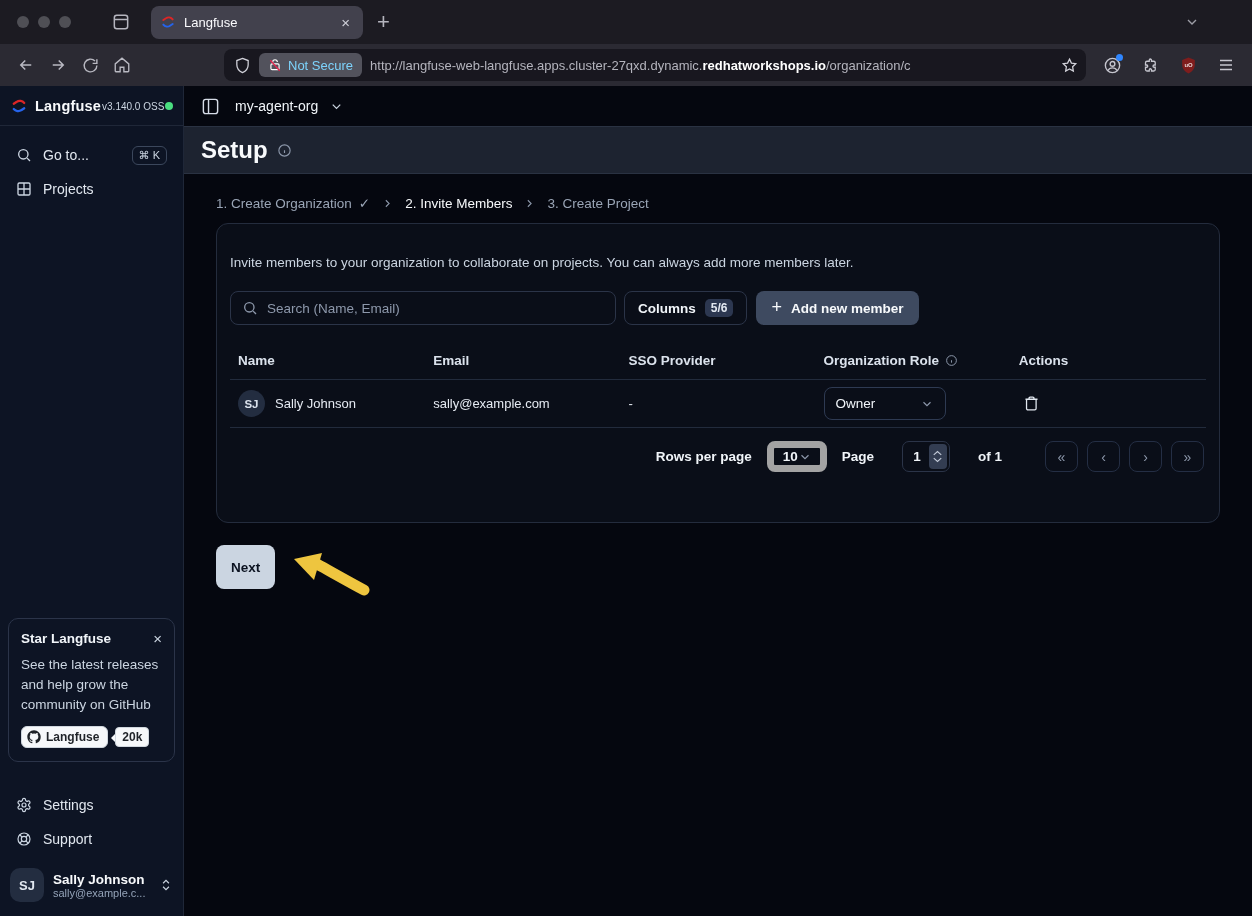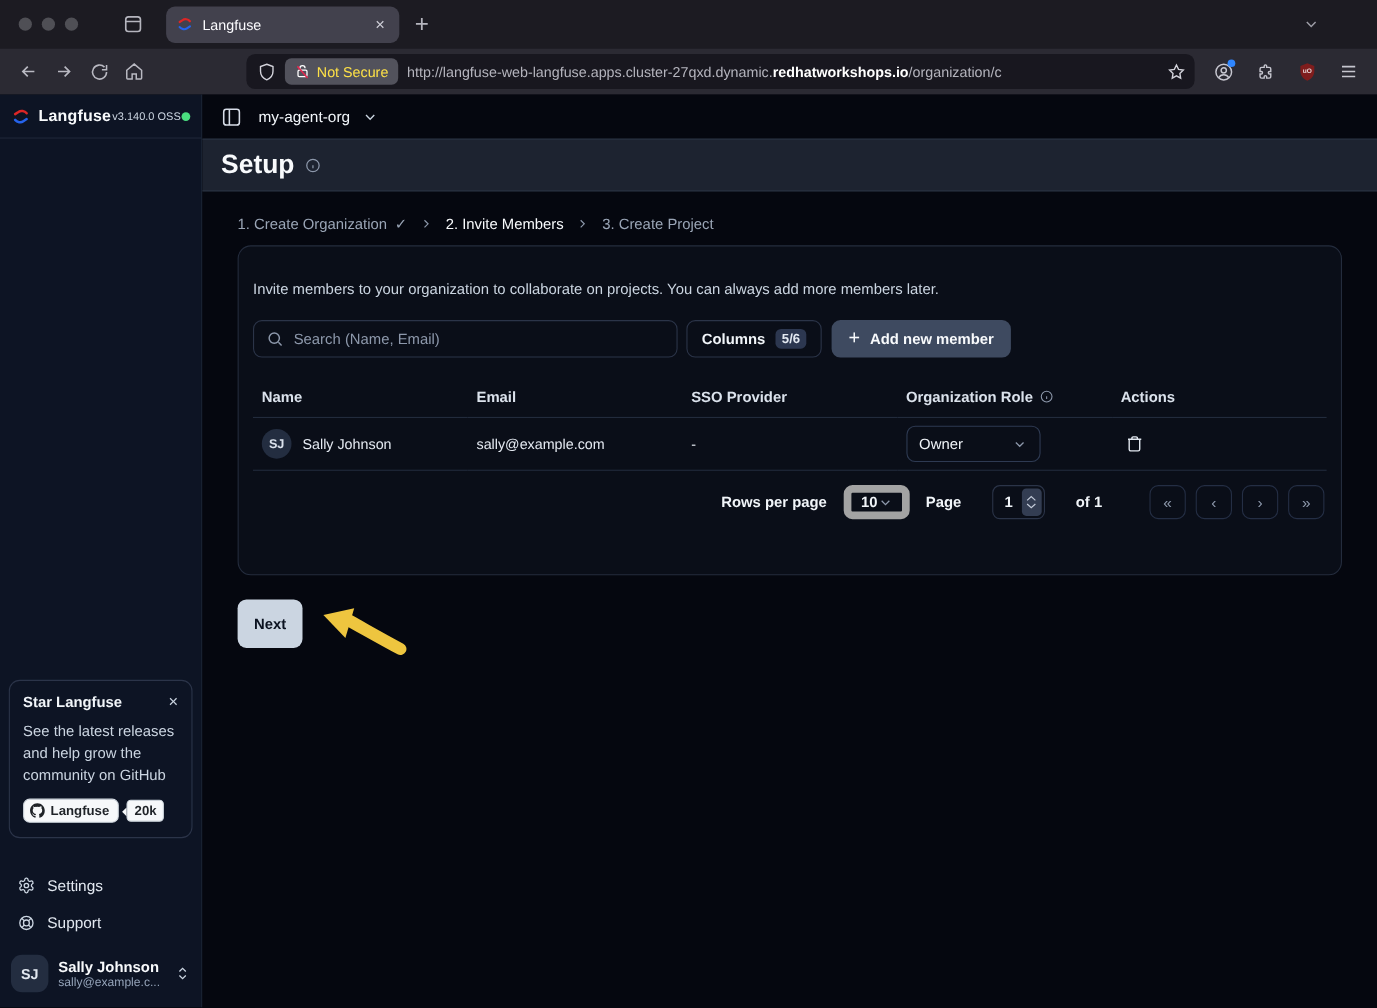--- a/index.html
+++ b/index.html
@@ -15,21 +15,21 @@
   .tab-label { flex:1; font-size:13px; color:#fbfbfe; white-space:nowrap; overflow:hidden; }
   .tab-close { color:#cfcfd8; font-size:15px; line-height:1; padding:2px 4px; border-radius:4px; }
   .newtab { margin-left:14px; color:#b5b5be; font-size:22px; font-weight:300; line-height:1; }
   .tabs-chevron { margin-left:auto; margin-right:52px; color:#9d9da6; }
 
   .toolbar { height:42px; background:#2b2a33; display:flex; align-items:center; padding:0 10px; }
   .nav-ic { width:32px; height:30px; display:flex; align-items:center; justify-content:center; color:#b9b9c2; border-radius:6px; }
   .urlbar { flex:1; margin-left:86px; margin-right:10px; height:32px; background:#18171f; border-radius:8px; display:flex; align-items:center; padding:0 8px 0 10px; gap:8px; min-width:0; }
   .shield-ic { color:#d2d2da; }
   .sec-chip { background:#52525c; border-radius:6px; height:24px; display:flex; align-items:center; gap:6px; padding:0 9px; flex:none; }
-  .sec-chip .lbl { color:#fde047; font-size:13px; }
+  .sec-chip .lbl { color:#7dd3fc; font-size:13px; }
   .url-text { font-size:13px; color:#b4b4bd; white-space:nowrap; overflow:hidden; flex:1; min-width:0; }
   .url-text b { color:#ffffff; }
   .star-ic { color:#d2d2da; flex:none; }
   .tb-right { display:flex; align-items:center; gap:6px; }
   .tb-ic { width:32px; height:30px; display:flex; align-items:center; justify-content:center; color:#c6c6cf; position:relative; }
   .acct-dot { position:absolute; top:4px; right:5px; width:7px; height:7px; border-radius:50%; background:#2f86ff; }
 
   
   .app { display:flex; height:830px; }
 
@@ -231,20 +231,41 @@
         <svg width="18" height="18" viewBox="0 0 24 24" fill="none">
             <path d="M19 8c-2.5-3-7-3.8-10-1.6L5 9" stroke="#dc2626" stroke-width="3" stroke-linecap="round"></path>
             <path d="M5 16c2.5 3 7 3.8 10 1.6L19 15" stroke="#2563eb" stroke-width="3" stroke-linecap="round"></path>
           </svg>
       </span>
       <span class="brand">Langfuse</span>
       <span class="version">v3.140.0 OSS</span>
       <span class="green-dot"></span>
     </div>
 
+    <div class="side-nav">
+      <div class="side-item">
+        <span class="ic">
+          <svg width="16" height="16" viewBox="0 0 24 24" fill="none" stroke="currentColor" stroke-width="2">
+              <circle cx="11" cy="11" r="7"></circle>
+              <path d="M21 21l-4.3-4.3"></path>
+            </svg>
+        </span>
+        <span>Go to...</span>
+        <span class="kbd">⌘ K</span>
+      </div>
+      <div class="side-item">
+        <span class="ic">
+          <svg width="16" height="16" viewBox="0 0 24 24" fill="none" stroke="currentColor" stroke-width="2">
+              <rect x="3" y="3" width="18" height="18" rx="2"></rect>
+              <path d="M3 12h18M12 3v18"></path>
+            </svg>
+        </span>
+        <span>Projects</span>
+      </div>
+    </div>
 
     <div class="side-spacer"></div>
 
     <div class="star-card">
       <div class="star-head">
         <span class="star-title">Star Langfuse</span>
         <span class="star-close">×</span>
       </div>
       <div class="star-body">See the latest releases and help grow the community on GitHub</div>
       <div class="badges">

